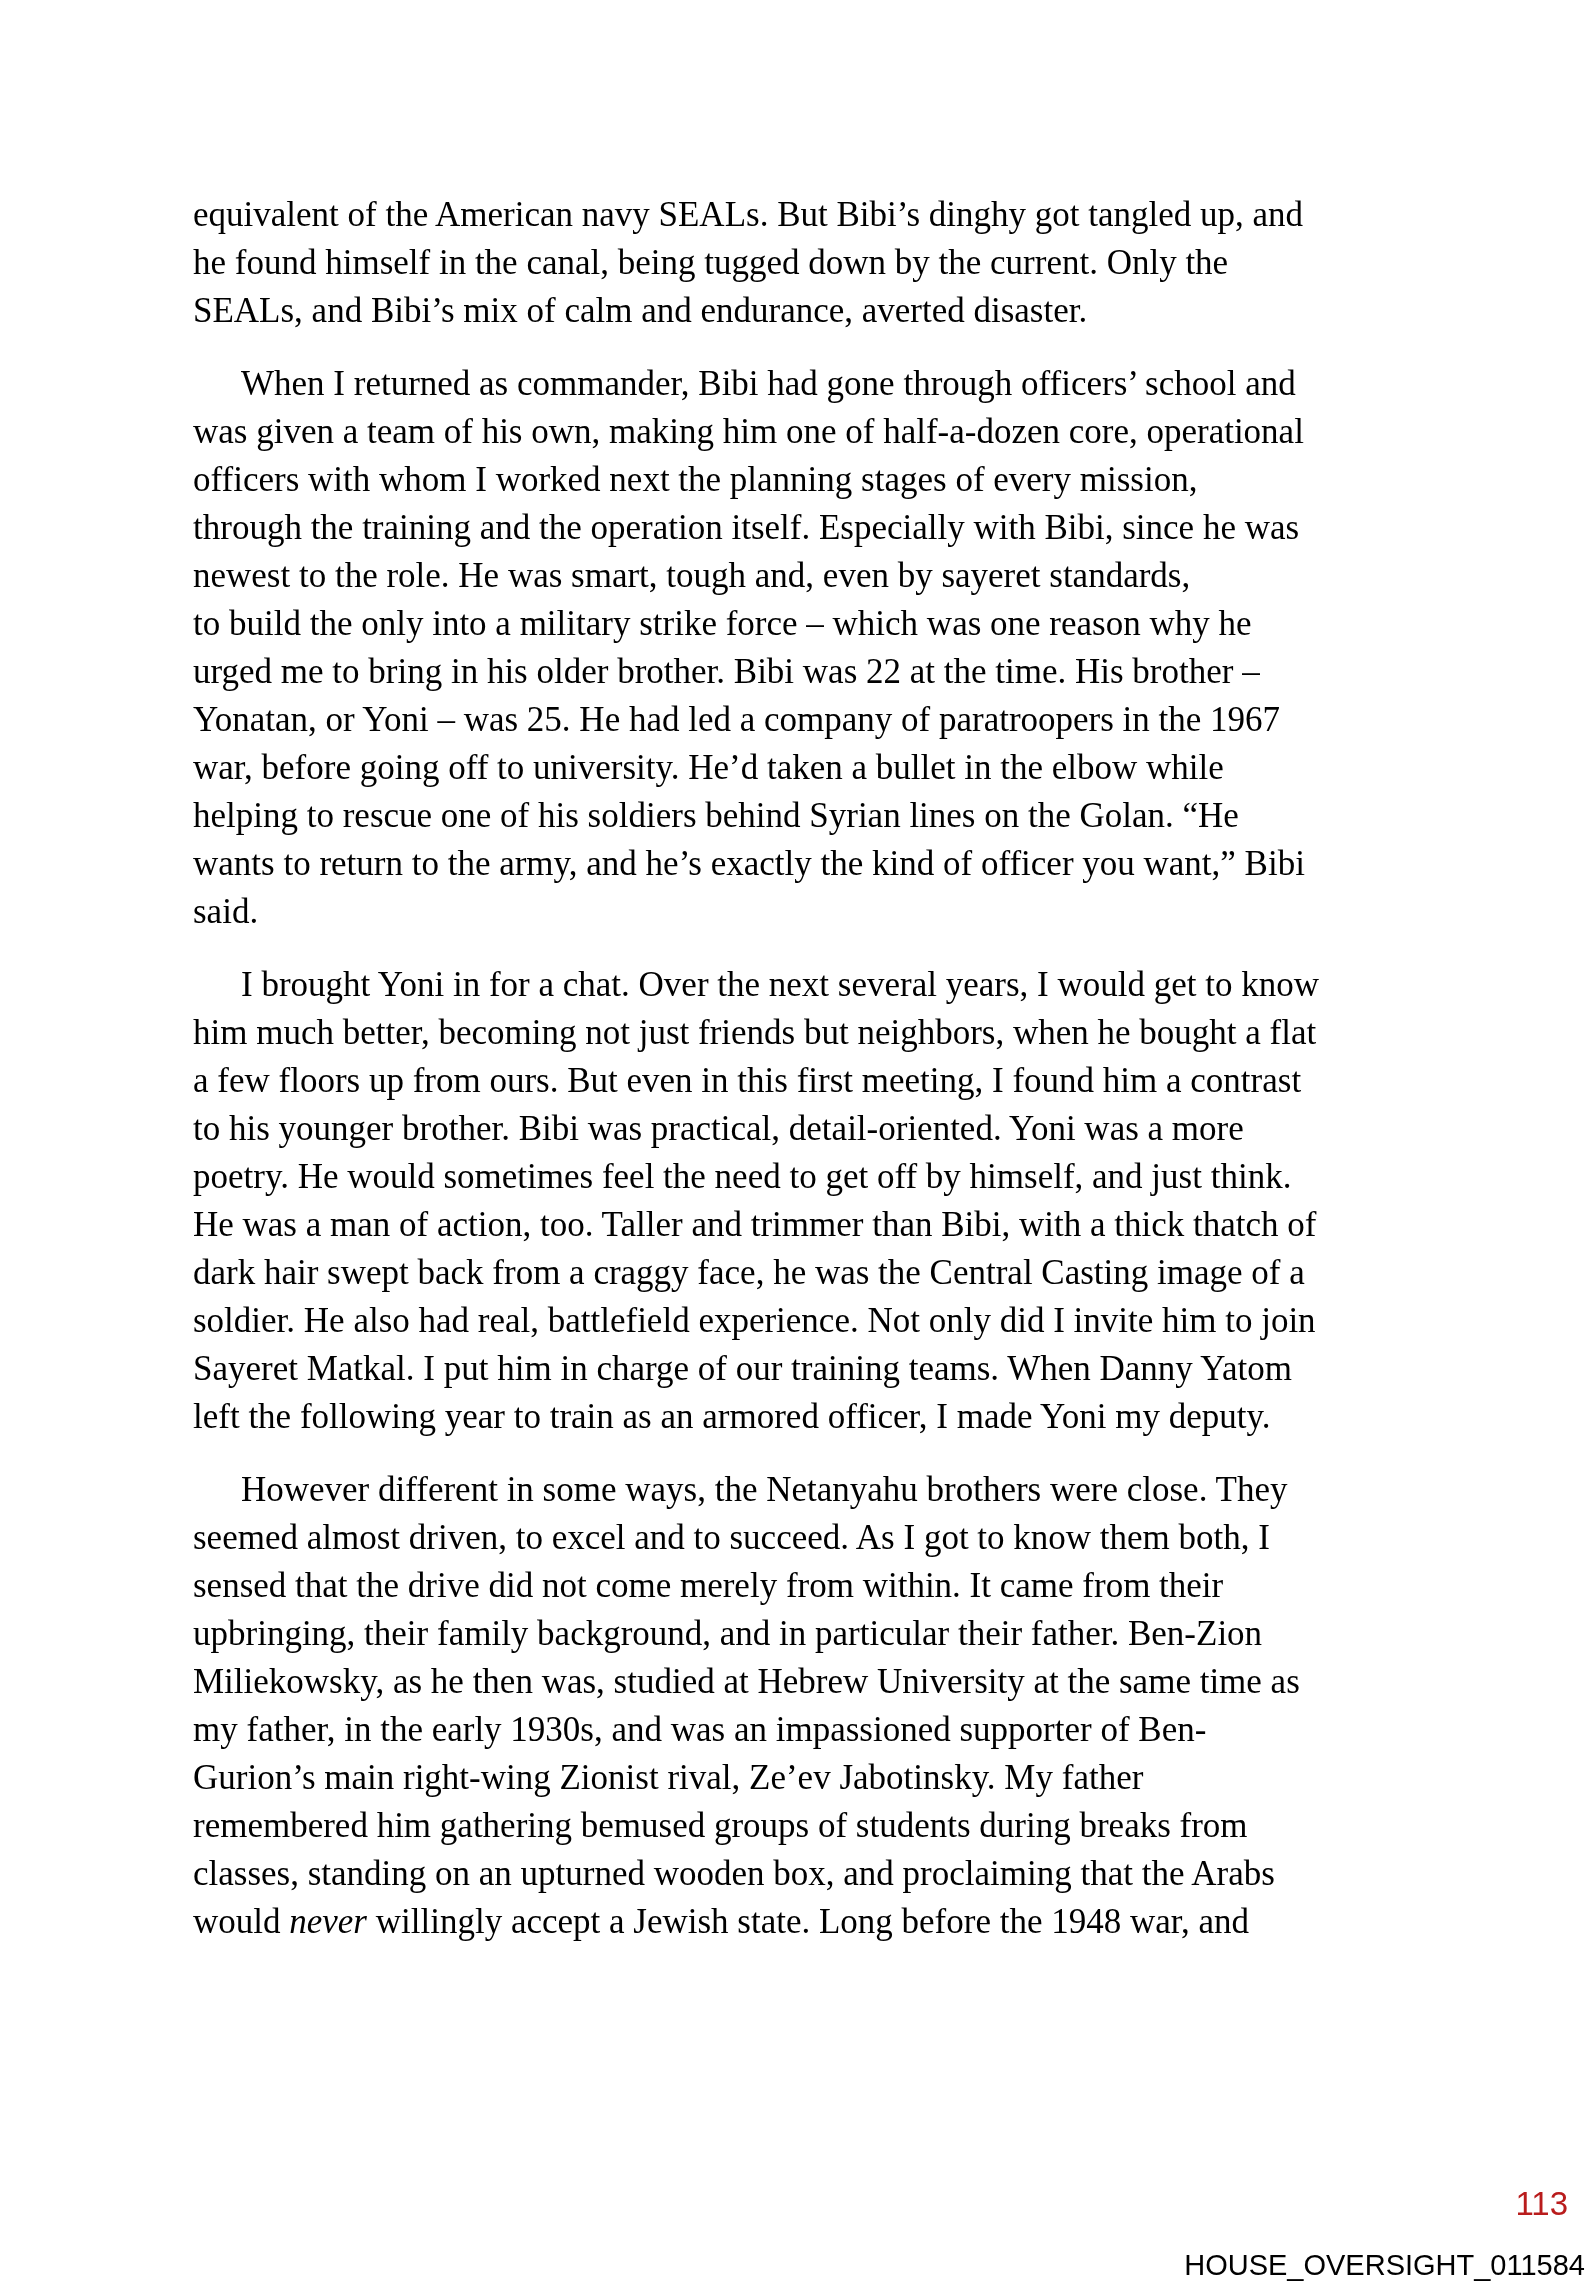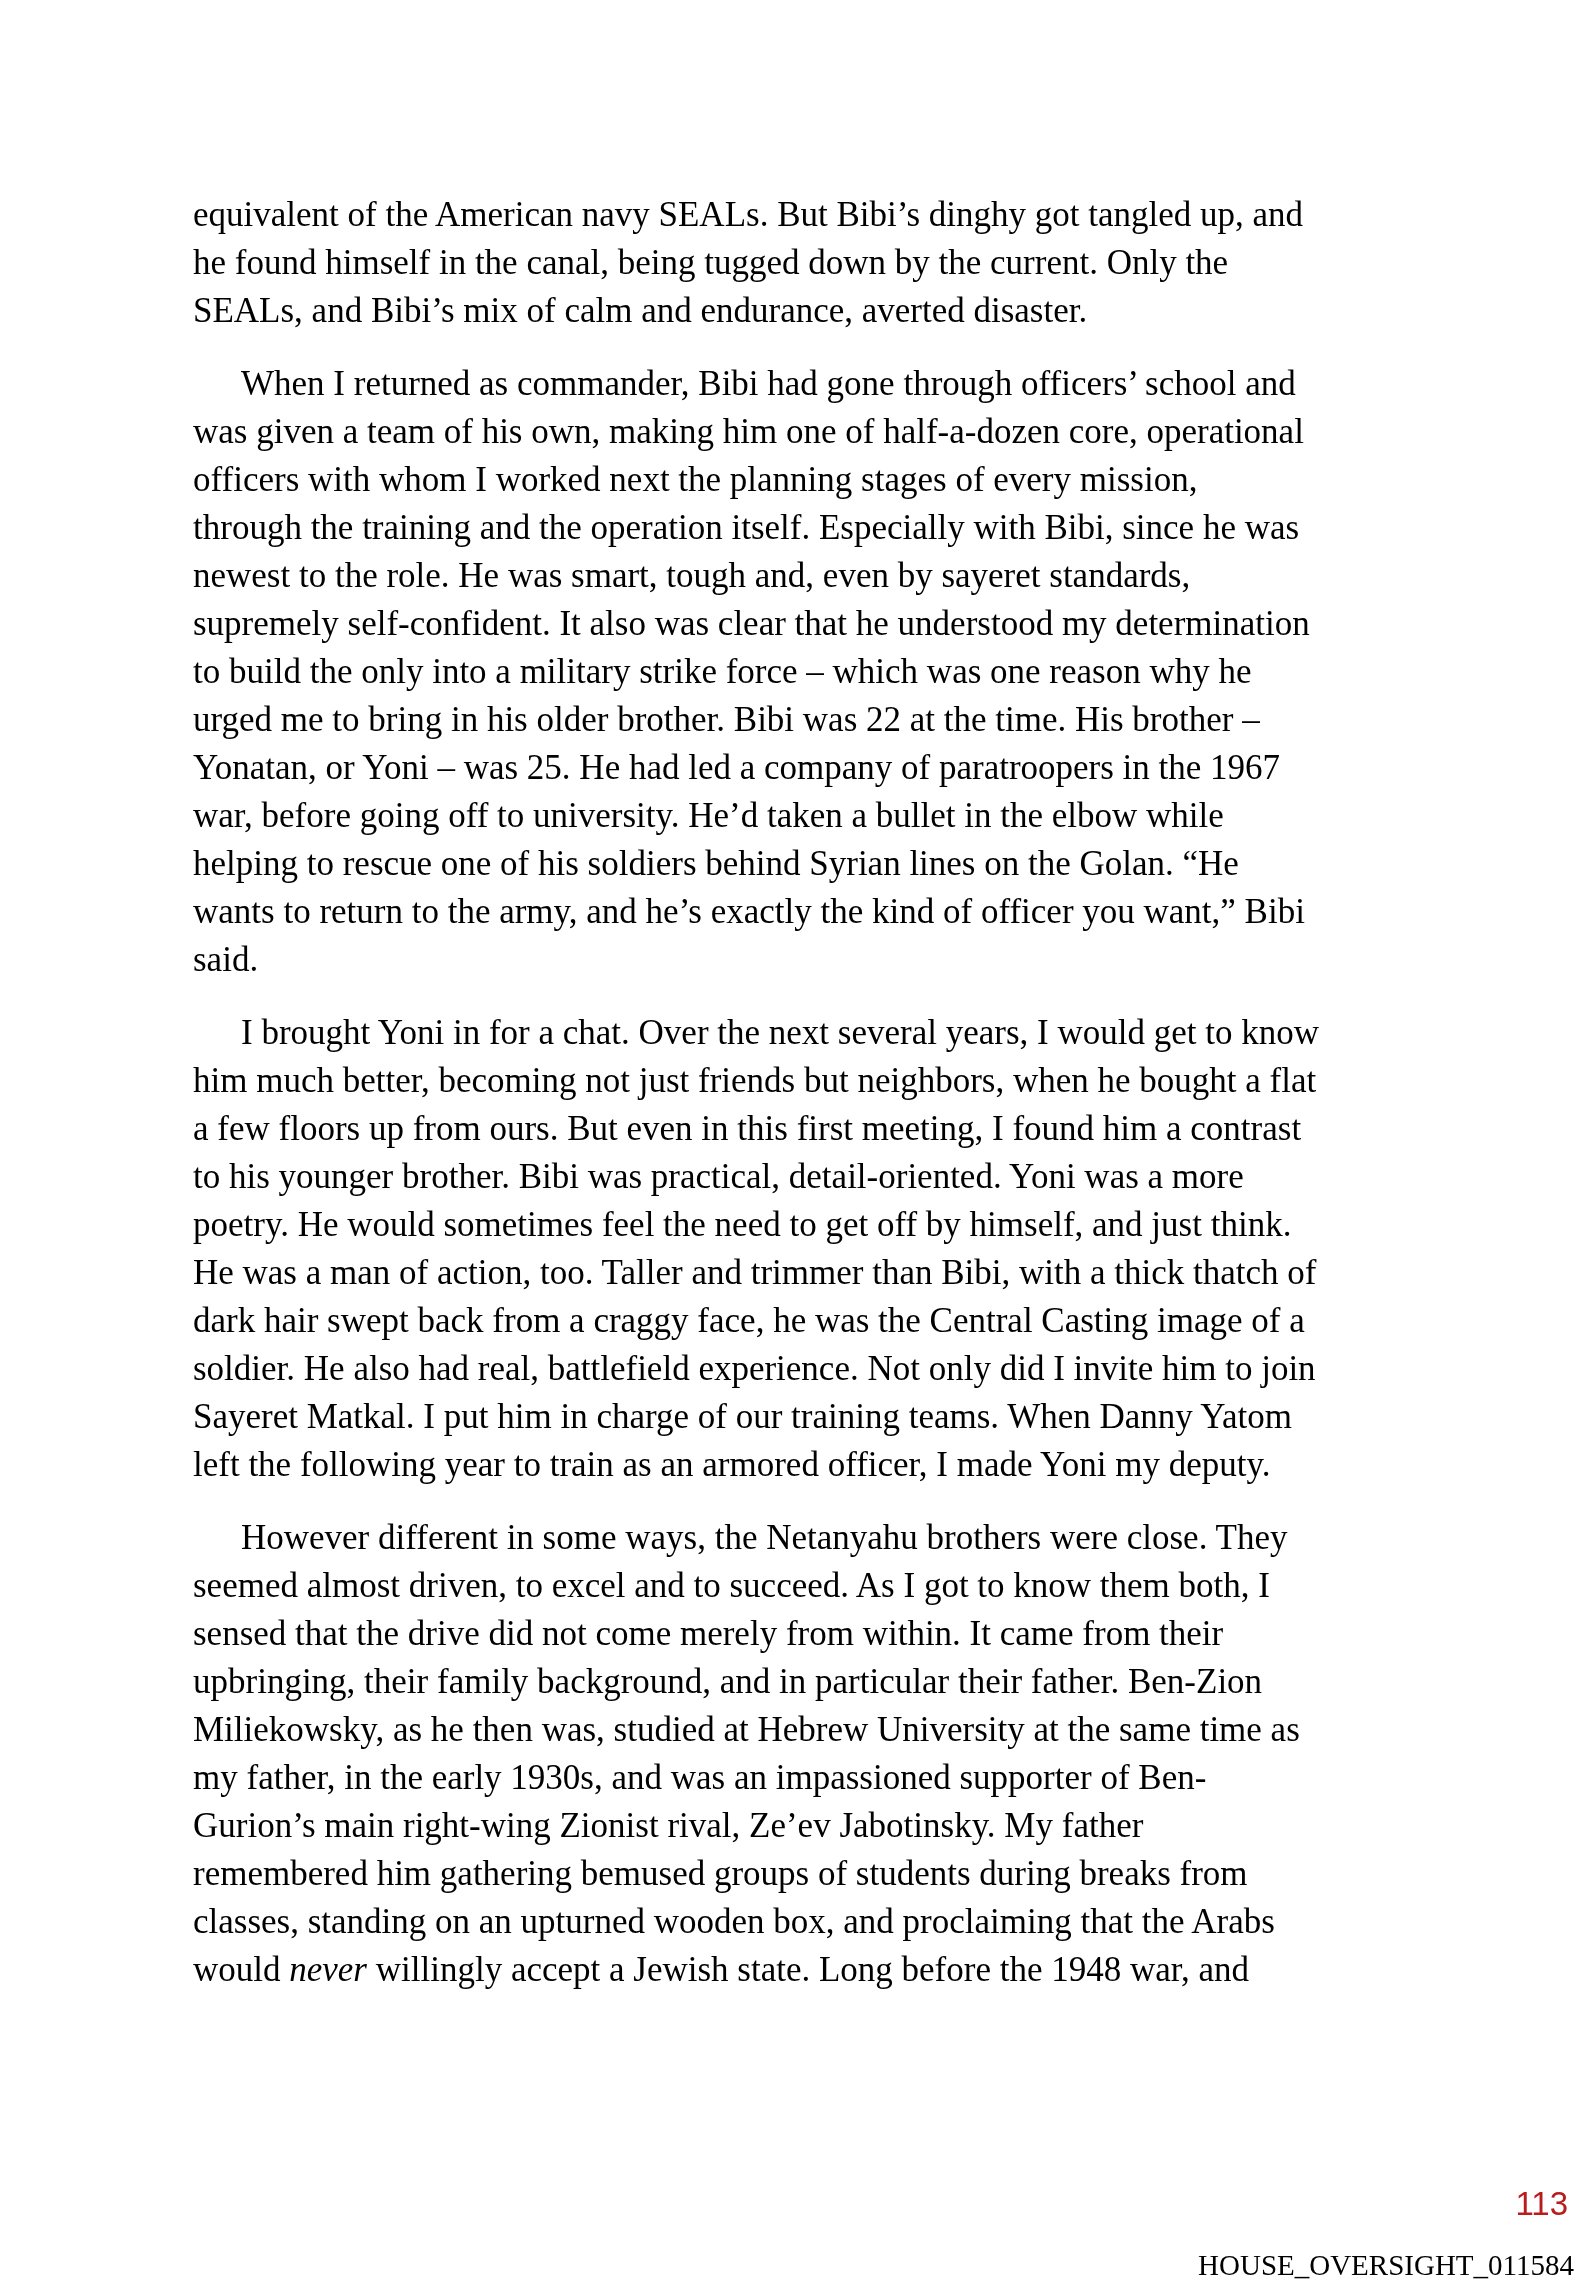--- a/index.html
+++ b/index.html
@@ -48,23 +48,23 @@
     position: absolute;
     right: 23px;
     top: 2184px;
     font-family: "Liberation Sans", sans-serif;
     font-size: 33px;
     line-height: 39px;
     color: #b91c1c;
   }
   .bates {
     position: absolute;
-    right: 17px;
+    right: 6px;
     top: 2249px;
-    font-family: Liberation Serif, serif;
+    font-family: Liberation Sans, sans-serif;
     font-size: 29px;
     line-height: 33px;
     color: #000000;
   }
   em { font-style: italic; text-align: center; }
 </style>
 </head>
 <body>
 
 <div class="page">
@@ -75,21 +75,20 @@
       <span class="line">he found himself in the canal, being tugged down by the current. Only the</span>
       <span class="line">SEALs, and Bibi’s mix of calm and endurance, averted disaster.</span>
     </p>
 
     <p class="para indent">
       <span class="line">When I returned as commander, Bibi had gone through officers’ school and</span>
       <span class="line">was given a team of his own, making him one of half-a-dozen core, operational</span>
       <span class="line">officers with whom I worked next the planning stages of every mission,</span>
       <span class="line">through the training and the operation itself. Especially with Bibi, since he was</span>
       <span class="line">newest to the role. He was smart, tough and, even by sayeret standards,</span>
-      <span class="line">supremely self-confident. It also was clear that he understood my determination</span>
       <span class="line">to build the only into a military strike force – which was one reason why he</span>
       <span class="line">urged me to bring in his older brother. Bibi was 22 at the time. His brother –</span>
       <span class="line">Yonatan, or Yoni – was 25. He had led a company of paratroopers in the 1967</span>
       <span class="line">war, before going off to university. He’d taken a bullet in the elbow while</span>
       <span class="line">helping to rescue one of his soldiers behind Syrian lines on the Golan. “He</span>
       <span class="line">wants to return to the army, and he’s exactly the kind of officer you want,” Bibi</span>
       <span class="line">said.</span>
     </p>
 
     <p class="para indent">

